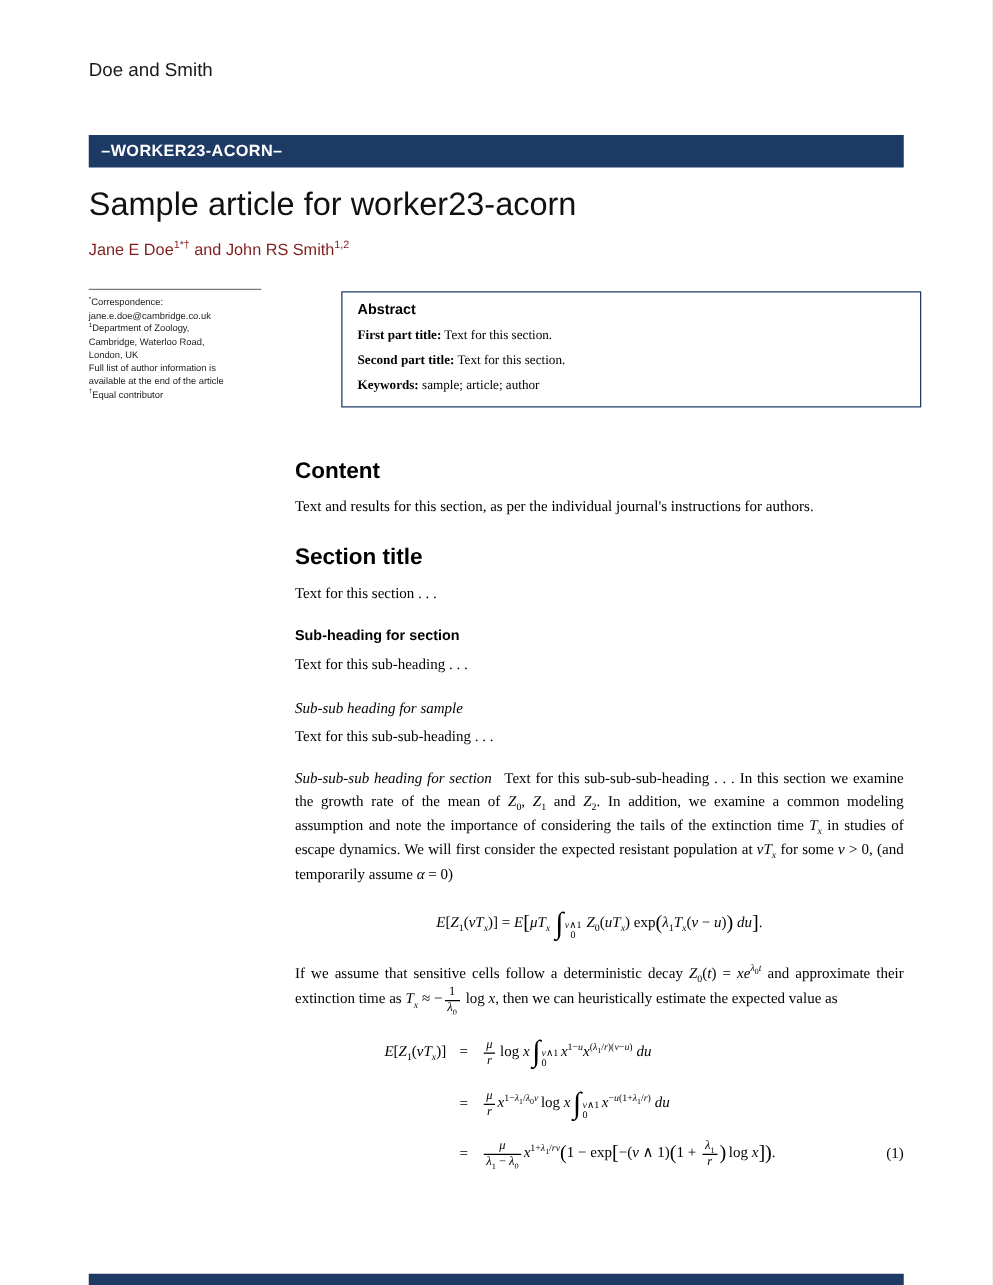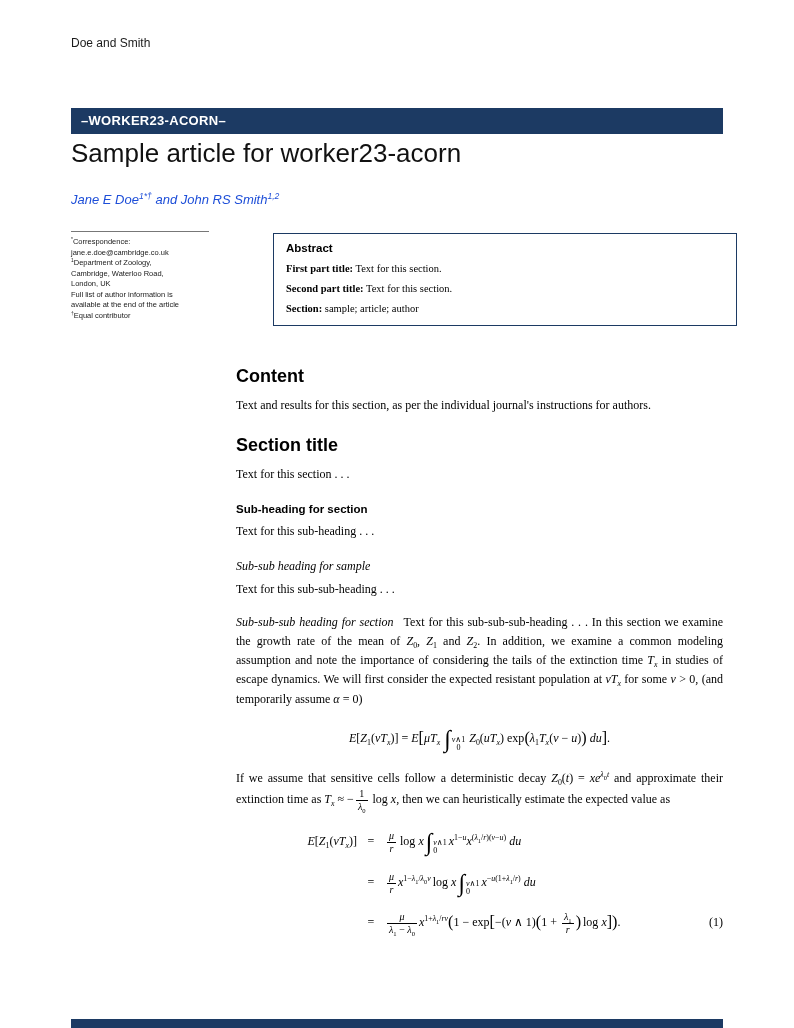--- a/index.html
+++ b/index.html
@@ -1,29 +1,29 @@
 <!DOCTYPE html>
 <html><head>
 <meta charset="utf-8">
 <style>
   html,body{margin:0;padding:0;background:#e8e8e8;}
   .page{position:relative;width:794px;height:1028px;background:#ffffff;margin:0 auto;
         font-family:"Liberation Serif",serif;color:#000;overflow:hidden;}
 
-  .running-head{position:absolute;top:36px;left:71px;font-family:"Liberation Sans",sans-serif;
-        font-size:12px;color:#1a1a1a;}
+  .running-head{position:absolute;top:48px;left:71px;font-family:"Liberation Sans",sans-serif;
+        font-size:15px;color:#1a1a1a;}
 
   .banner{position:absolute;top:108px;left:71px;width:652px;height:26px;background:#1c3a63;}
   .banner-label{font-family:"Liberation Sans",sans-serif;color:#ffffff;font-weight:bold;
         font-size:13px;line-height:26px;padding-left:10px;letter-spacing:.3px;border-radius:12px;}
 
-  .title{position:absolute;top:138px;left:71px;font-family:"Liberation Sans",sans-serif;
+  .title{position:absolute;top:148px;left:71px;font-family:"Liberation Sans",sans-serif;
         font-size:26px;color:#111;}
   .authors{position:absolute;top:192px;left:71px;font-family:"Liberation Sans",sans-serif;
-        font-size:13px;color:#1d4ed8;font-style:italic;}
+        font-size:13px;color:#7f1d1d;}
 
   .footnote-rule{position:absolute;top:231px;left:71px;width:138px;height:1px;background:#777;}
   .sidenotes{position:absolute;top:237px;left:71px;width:152px;
         font-family:"Liberation Sans",sans-serif;font-size:7.5px;line-height:10.5px;color:#1a1a1a;}
 
   .abstract-box{position:absolute;top:233px;left:236px;width:464px;box-sizing:border-box;
         border:1px solid #1c3a63;padding:8px 12px 10px 12px;background:#fff;margin-left:37px;}
   .abstract-heading{font-family:"Liberation Sans",sans-serif;font-weight:bold;font-size:11.5px;
         margin-bottom:8px;}
   .abstract-item{font-size:10.5px;margin-bottom:7px;line-height:13px;}
@@ -98,21 +98,21 @@
 
   <div class="abstract-box">
     <div class="abstract-heading">Abstract</div>
     <div class="abstract-item">
       <span class="abstract-label">First part title:</span><span> Text for this section.</span>
     </div>
     <div class="abstract-item">
       <span class="abstract-label">Second part title:</span><span> Text for this section.</span>
     </div>
     <div class="abstract-item">
-      <span class="abstract-label">Section:</span><span> sample; article; author</span>
+      <span class="abstract-label">Keywords:</span><span> sample; article; author</span>
     </div>
   </div>
 
   <div class="main">
 
     <div class="h-section">Content</div>
     <p class="para">Text and results for this section, as per the individual journal's instructions for authors.</p>
 
     <div class="h-section mt">Section title</div>
     <p class="para">Text for this section . . .</p>

